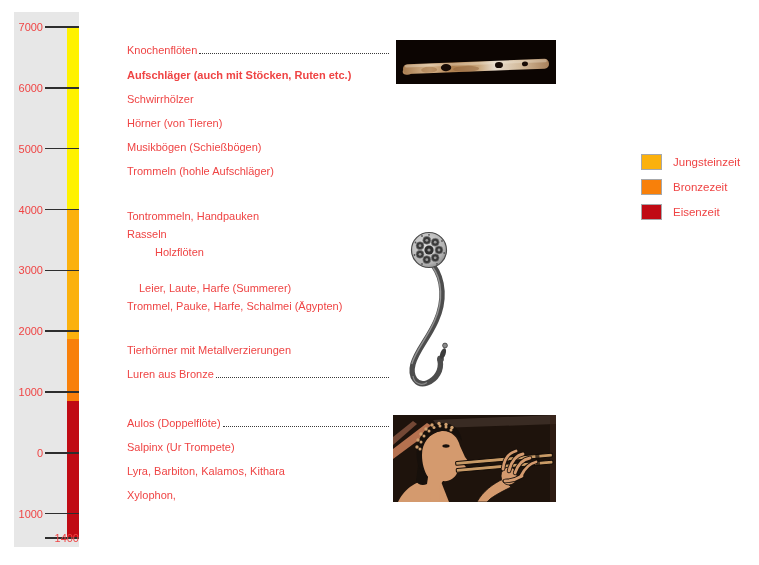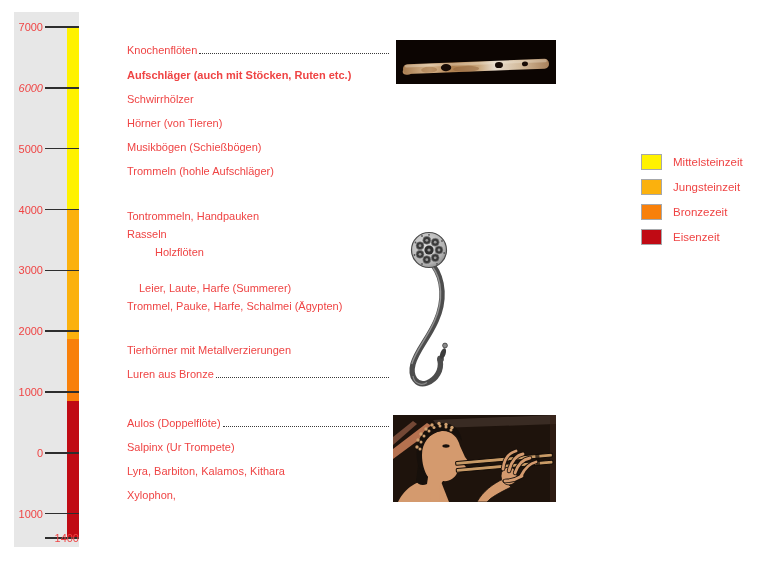--- a/index.html
+++ b/index.html
@@ -28,21 +28,21 @@
   <div id="bar-layer">
       <div class="seg" style="top: 27px; height: 182.5px; background: rgb(255, 242, 0);"></div>
       <div class="seg" style="top: 209.5px; height: 129.575px; background: rgb(251, 177, 13);"></div>
       <div class="seg" style="top: 339.075px; height: 62.05px; background: rgb(248, 128, 10);"></div>
       <div class="seg" style="top: 401.125px; height: 136.875px; background: rgb(192, 10, 20);"></div>
     </div>
   <div id="ticks-layer">
       <div class="tick-line" style="top: 26.25px;"></div>
       <div class="tick-label" style="top: 20px;">7000</div>
       <div class="tick-line" style="top: 87.0833px;"></div>
-      <div class="tick-label" style="top: 80.8333px; font-style: italic;">6000</div>
+      <div class="tick-label" style="top: 80.8333px;">6000</div>
       <div class="tick-line" style="top: 147.917px;"></div>
       <div class="tick-label" style="top: 141.667px;">5000</div>
       <div class="tick-line" style="top: 208.75px;"></div>
       <div class="tick-label" style="top: 202.5px;">4000</div>
       <div class="tick-line" style="top: 269.583px;"></div>
       <div class="tick-label" style="top: 263.333px;">3000</div>
       <div class="tick-line" style="top: 330.417px;"></div>
       <div class="tick-label" style="top: 324.167px;">2000</div>
       <div class="tick-line" style="top: 391.25px;"></div>
       <div class="tick-label" style="top: 385px;">1000</div>
@@ -234,24 +234,20 @@
       <path d="M110 54 C111 44 116 38 123 36"></path>
       <path d="M116 56 C118 46 124 40 130 39"></path>
       <path d="M122 58 C125 49 131 44 137 43"></path>
       <path d="M128 61 C132 53 138 48 143 47"></path>
       <path d="M112 66 C118 66 124 64 129 61"></path>
     </g>
   </svg>
 
   <div class="legend" id="legend">
       <div class="legend-row">
-        <div class="swatch" style="background: rgb(255, 242, 0);"></div>
-        <div class="legend-label">Mittelsteinzeit</div>
-      </div>
-      <div class="legend-row">
         <div class="swatch" style="background: rgb(251, 177, 13);"></div>
         <div class="legend-label">Jungsteinzeit</div>
       </div>
       <div class="legend-row">
         <div class="swatch" style="background: rgb(248, 128, 10);"></div>
         <div class="legend-label">Bronzezeit</div>
       </div>
       <div class="legend-row">
         <div class="swatch" style="background: rgb(192, 10, 20);"></div>
         <div class="legend-label">Eisenzeit</div>

